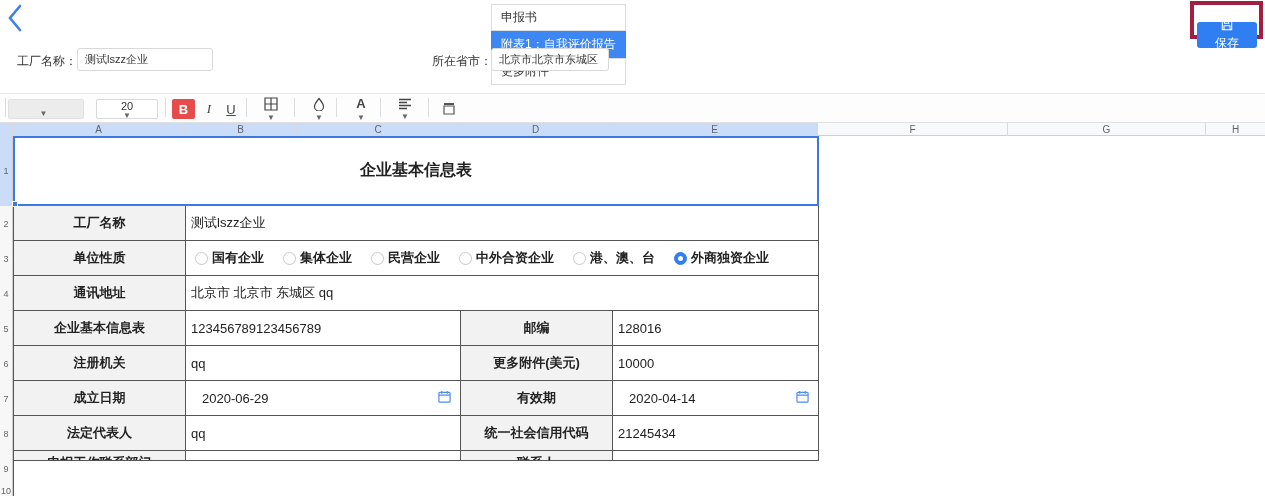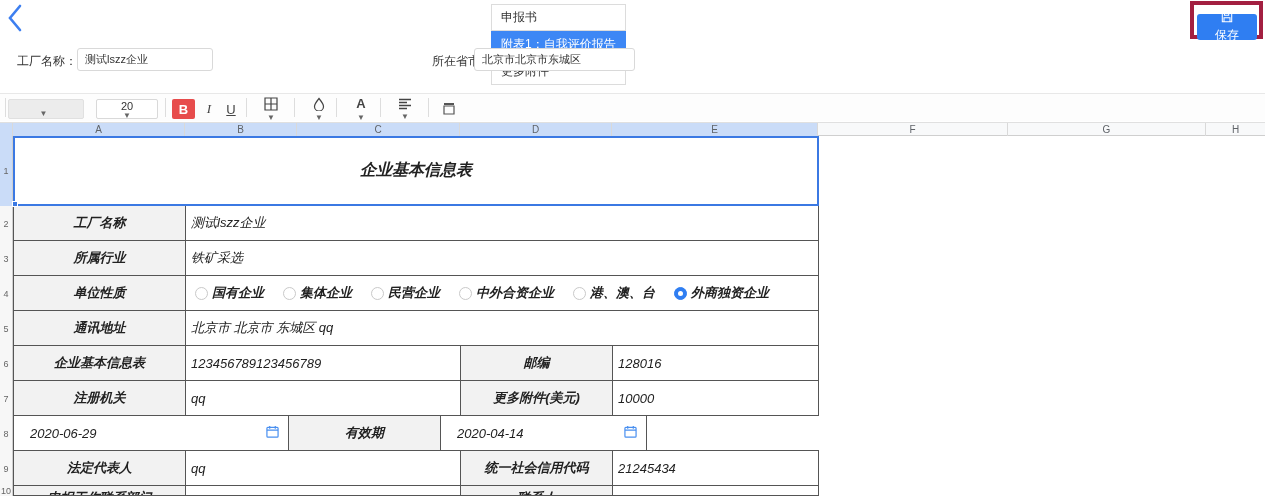--- a/index.html
+++ b/index.html
@@ -8,32 +8,32 @@
   .abs { position:absolute;flex-direction:column; }
   #stage { position:relative; width:1265px; height:496px; background:#fff; }
 
   
   #back-btn { left:3px; top:3px; width:26px; height:30px; cursor:pointer; }
   #tab-group { left:492px; top:4px; display:flex; }
   .tab { height:27px; line-height:25px; padding:0 9px; font-size:12px; color:#333;
     background:#fff; border:1px solid #dcdcdc; margin-left:-1px; cursor:pointer; white-space:nowrap; }
   .tab.active { background:#3d87f5; border-color:#3d87f5; color:#fff; }
   #save-annotation { left:1190px; top:1px; width:73px; height:38px; border:4px solid #a31f41; }
-  #save-btn { left:1197px; top:14px; width:60px; height:26px; background:#2f7ef2; color:#fff;
+  #save-btn { left:1197px; top:22px; width:60px; height:26px; background:#2f7ef2; color:#fff;
     border:none; border-radius:3px; font-size:12px; display:flex; align-items:center;
     justify-content:center; gap:4px; cursor:pointer; }
 
   
   .form-label { top:53px; font-size:12px; color:#333; }
   .form-input { top:48px; height:23px; border:1px solid #d9d9d9; border-radius:3px;
     font-size:11px; color:#333; padding:0 7px; outline:none; }
   #factory-label { left:17px; }
   #factory-input { left:77px; width:136px; }
   #region-label { left:432px; }
-  #region-input { left:474px; width:161px; }
+  #region-input { left:491px; width:118px; }
 
   
   #toolbar { left:0; top:93px; width:1265px; height:28px; border-top:1px solid #e8e8e8;
     background:#fdfdfd; }
   .tb-sep { top:98px; width:1px; height:19px; background:#ddd; }
   #font-select { left:8px; top:99px; width:76px; height:20px; background:#ececec;
     border:1px solid #e0e0e0; border-radius:2px; display:flex; align-items:center;
     justify-content:flex-end; padding-right:5px; cursor:pointer; }
   #size-select { left:96px; top:99px; width:62px; height:20px; background:#fff;
     border:1px solid #d9d9d9; border-radius:2px; display:flex; align-items:center;
@@ -64,21 +64,21 @@
     background:#f7f7f7; }
   .row-n { position:absolute; left:0; width:12px; font-size:9px; color:#666;
     display:flex; align-items:center; justify-content:center; cursor:pointer; }
   .row-n.sel { background:#cadcf8; }
   #corner-cell { left:0; top:123px; width:13px; height:13px; background:#cadcf8;
     border-right:1px solid #d9d9d9; }
 
   
   #grid-table { left:13px; top:136px; width:806px; height:360px;
     border-left:1px solid #555; font-size:13px; color:#222; background:#fff; }
-  .trow { display:flex; border-bottom:1px solid #555; width:805px;font-style:italic; }
+  .trow { display:flex; border-bottom:1px solid #555; width:805px; }
   .trow > div { border-right:1px solid #555; display:flex; align-items:center; }
   .lbl { width:172px; background:#f2f2f2; font-weight:bold; justify-content:center;
     text-align:right; }
   .val { padding-left:5px; background:#fff; cursor:text; }
   .w-full { width:633px; }
   .w-v1 { width:275px; position:relative; }
   .w-l2 { width:152px; }
   .w-v2 { width:206px; position:relative; }
   #title-row { height:70px; }
   #title-row .tcell { width:805px; justify-content:center; font-size:16px; font-weight:bold; }
@@ -221,24 +221,20 @@
 
     <div class="trow" id="title-row">
       <div class="tcell">企业基本信息表</div>
     </div>
 
     <div class="trow h35">
       <div class="lbl">工厂名称</div>
       <div class="val w-full">测试lszz企业</div>
     </div>
 
-    <div class="trow h35">
-      <div class="lbl">所属行业</div>
-      <div class="val w-full">铁矿采选</div>
-    </div>
 
     <div class="trow h35">
       <div class="lbl">单位性质</div>
       <div class="val w-full" style="padding-left:0;">
         <div id="radio-group">
           <span class="radio-opt">
             <span class="radio-circle">
                 <span class="radio-dot"></span>
               </span>
             <span>国有企业</span>
@@ -290,20 +286,21 @@
     </div>
 
     <div class="trow h35">
       <div class="lbl">注册机关</div>
       <div class="val w-v1">qq</div>
       <div class="lbl w-l2">更多附件(美元)</div>
       <div class="val w-v2">10000</div>
     </div>
 
     <div class="trow h35">
+      <div class="lbl">成立日期</div>
       <div class="val w-v1 date-val">
         <span>2020-06-29</span>
         <span class="cal-icon">
           <svg width="13" height="13" viewBox="0 0 14 14">
               <rect x="1" y="2.5" width="12" height="10.5" rx="1" fill="none" stroke="#4a90f0" stroke-width="1.3"></rect>
               <path d="M4 1 v3 M10 1 v3 M1 5.5 h12" stroke="#4a90f0" stroke-width="1.3"></path>
             </svg>
         </span>
       </div>
       <div class="lbl w-l2">有效期</div>

